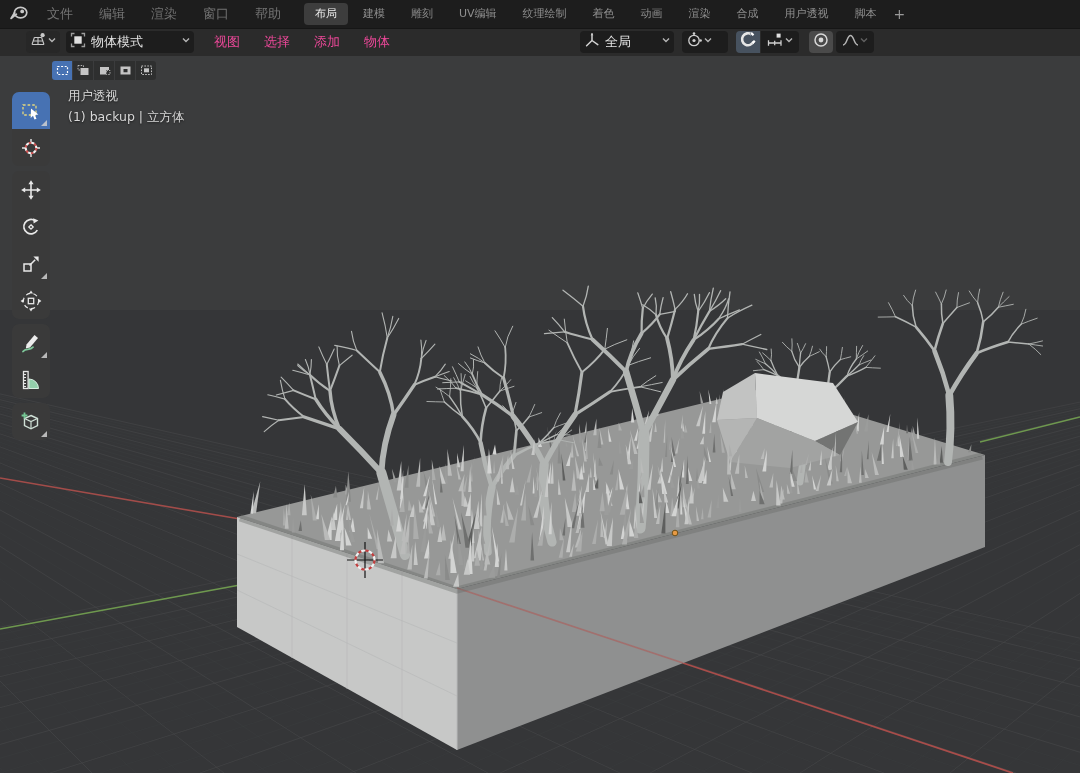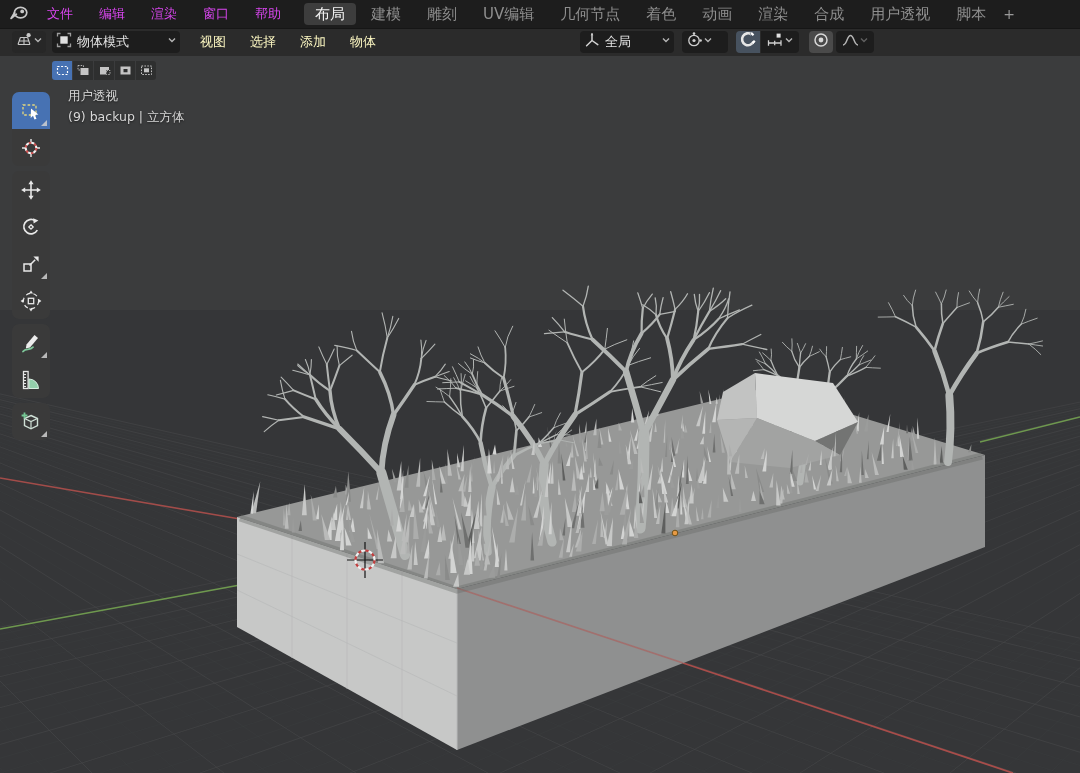--- a/index.html
+++ b/index.html
@@ -1,31 +1,31 @@
 <!DOCTYPE html>
 <html><head>
 <meta charset="utf-8">
 <style>
   html,body{margin:0;padding:0;}
   body{width:1080px;height:773px;overflow:hidden;background:#1d1d1d;
        font-family:"DejaVu Sans","Liberation Sans",sans-serif;}
   
   .topbar{display:flex;align-items:center;height:28px;background:#1d1d1d;padding-left:8px;}
   .logo{width:22px;height:22px;display:flex;align-items:center;justify-content:center;margin-right:4px;}
-  .menu-item{color:#d946ef;font-size:13px;padding:0 13px;line-height:28px;cursor:default;white-space:nowrap;}
+  .menu-item{color:#737373;font-size:13px;padding:0 13px;line-height:28px;cursor:default;white-space:nowrap;}
   .tabs{display:flex;align-items:center;height:28px;margin-left:10px;gap:4px;}
-  .tab{color:#8f8f8f;font-size:15px;padding:3px 11px;border-radius:4px;line-height:16px;white-space:nowrap;}
+  .tab{color:#8f8f8f;font-size:11px;padding:3px 11px;border-radius:4px;line-height:16px;white-space:nowrap;}
   .tab.active{background:#3d3d3d;color:#f1f1f1;}
   .tab-add{color:#9a9a9a;font-size:14px;padding:0 6px;}
   
   .hdr{position:relative;height:28px;background:#2b2b2b;display:flex;align-items:center;
-       padding-left:12px;box-shadow:inset 0 1px 0 #161616;}
+       padding-left:26px;box-shadow:inset 0 1px 0 #161616;}
   .widget{background:#1d1d1d;border-radius:4px;height:22px;display:flex;align-items:center;padding:0 3px;}
   .widget .lbl{color:#e3e3e3;font-size:13px;padding:0 4px;white-space:nowrap;}
-  .hmenu{color:#fef9c3;font-size:13px;padding:0 12px;white-space:nowrap;}
+  .hmenu{color:#ec4899;font-size:13px;padding:0 12px;white-space:nowrap;}
   .hcluster{position:absolute;left:580px;top:3px;display:flex;align-items:center;}
   .cell{height:22px;display:flex;align-items:center;justify-content:center;background:#1d1d1d;}
   .seg-l{border-radius:4px 0 0 4px;} .seg-r{border-radius:0 4px 4px 0;}
   .toggled-snap{background:#47525f;}
   .toggled-prop{background:#4a4a4a;}
   
   .viewport{position:relative;width:940px;height:717px;background:#15803d;}
   .scene{position:absolute;left:0;top:0;}
   .selbar{position:absolute;left:52px;top:5px;display:flex;gap:1px;}
   .selbtn{width:20px;height:19px;background:#2e2e2eE6;display:flex;align-items:center;justify-content:center;}
@@ -57,21 +57,21 @@
       <span class="menu-item">编辑</span>
       <span class="menu-item">渲染</span>
       <span class="menu-item">窗口</span>
       <span class="menu-item">帮助</span>
     </div>
   <div class="tabs" id="workspace-tabs">
       <div class="tab active">布局</div>
       <div class="tab">建模</div>
       <div class="tab">雕刻</div>
       <div class="tab">UV编辑</div>
-      <div class="tab">几何节点</div>
+      <div class="tab">纹理绘制</div>
       <div class="tab">着色</div>
       <div class="tab">动画</div>
       <div class="tab">渲染</div>
       <div class="tab">合成</div>
       <div class="tab">用户透视</div>
       <div class="tab">脚本</div>
     </div>
   <div class="tab-add">+</div>
 </div>
 
@@ -1170,14 +1170,14 @@
             <path d="M1.6 4.5 H7.4 M4.5 1.6 V7.4" stroke="#74c894" stroke-width="1.8"></path>
           </svg>
           <svg width="6" height="6" viewBox="0 0 6 6" style="position:absolute;right:3px;bottom:3px">
             <polygon points="6,0 6,6 0,6" fill="#d0d0d0" opacity="0.85"></polygon>
           </svg>
         </div>
       </div>
     </div>
 
   <div class="overlay-line1">用户透视</div>
-  <div class="overlay-line2">(9) backup | 立方体</div>
+  <div class="overlay-line2">(1) backup | 立方体</div>
 </div>
 
 </body></html>

